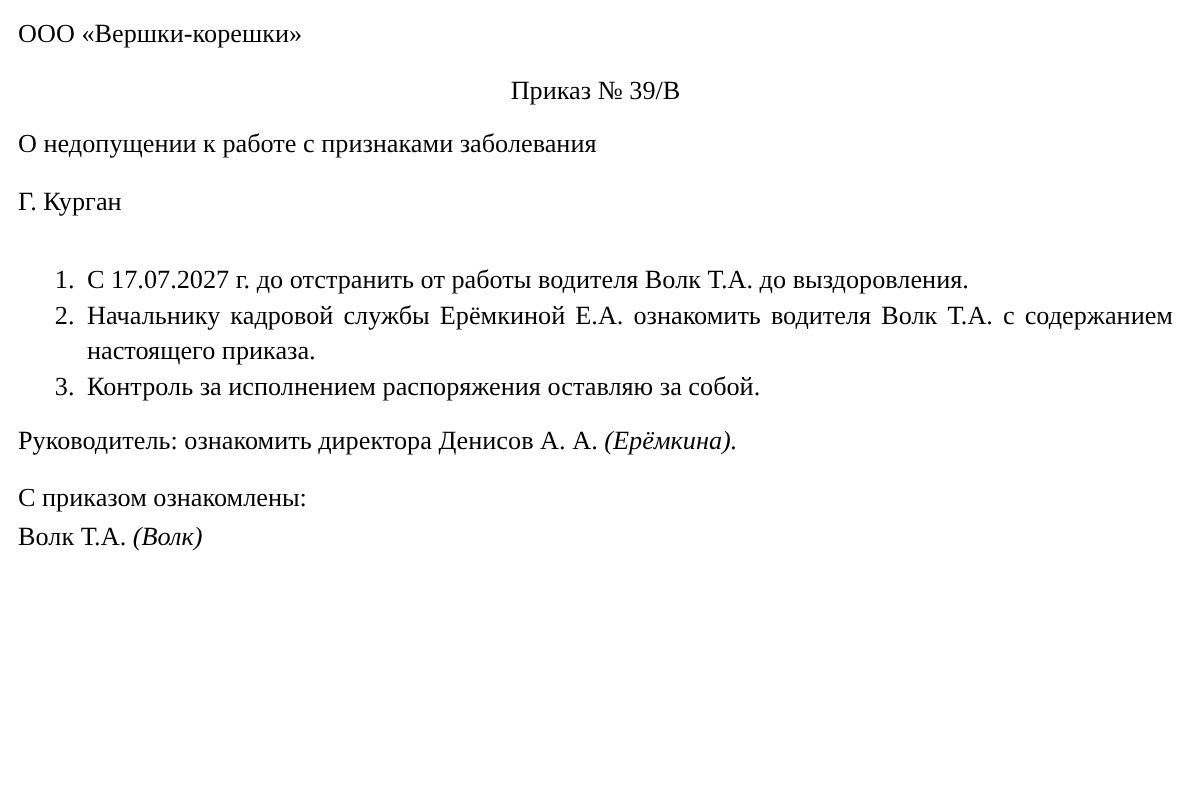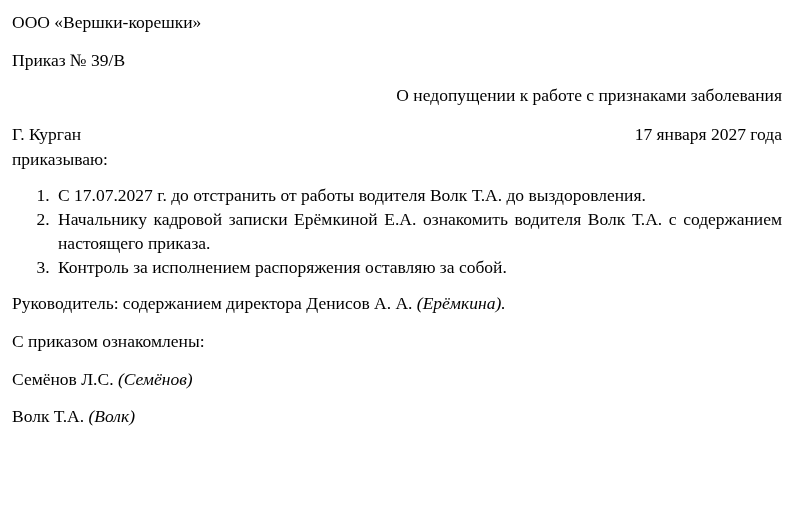--- a/index.html
+++ b/index.html
@@ -21,38 +21,39 @@
     padding: 10px 18px 16px 12px;
     position: relative;
   }
   .org-line {
     font-size: 17.5px;
     line-height: 1.25;
     margin-top: 2px;
     margin-bottom: 16px;
   }
   .doc-title {
-    text-align: left;
+    text-align: center;
     font-size: 17.5px;
     line-height: 1.25;
     margin-bottom: 13px;
   }
   .doc-subtitle {
-    text-align: right;
+    text-align: left;
     font-size: 17.5px;
     line-height: 1.25;
     margin-bottom: 17px;
   }
   .place-date {
     display: flex;
     justify-content: space-between;
     align-items: flex-start;
     font-size: 17.5px;
     line-height: 1.25;
-    margin-bottom: 3px;
+    margin-bottom: 29px;
+    flex-direction: column;
   }
   .body-par {
     font-size: 17.5px;
     line-height: 1.32;
     text-align: justify;
     margin-bottom: 16px;
   }
   .order-word {
     font-size: 17.5px;
     line-height: 1.25;
@@ -70,21 +71,21 @@
     text-align: justify;
   }
   .signer {
     font-size: 17.5px;
     line-height: 1.25;
     margin-bottom: 16px;
   }
   .ack-head {
     font-size: 17.5px;
     line-height: 1.25;
-    margin-bottom: 16px;
+    margin-bottom: 4px;
   }
   .ack-line {
     font-size: 17.5px;
     line-height: 1.25;
     margin-bottom: 16px;
   }
   .ital {
     font-style: italic;
   }
 </style>
@@ -94,40 +95,35 @@
 <div class="page">
 
   <div class="org-line">ООО «Вершки-корешки»</div>
 
   <div class="doc-title">Приказ № 39/В</div>
 
   <div class="doc-subtitle">О недопущении к работе с признаками заболевания</div>
 
   <div class="place-date">
     <span>Г. Курган</span>
-    <span>17 января 2027 года</span>
   </div>
 
 
-  <div class="order-word">приказываю:</div>
 
   <ol class="items">
     <li>С 17.07.2027 г. до отстранить от работы водителя Волк Т.А. до выздоровления.</li>
-    <li>Начальнику кадровой записки Ерёмкиной Е.А. ознакомить водителя Волк Т.А. с содержанием настоящего приказа.</li>
+    <li>Начальнику кадровой службы Ерёмкиной Е.А. ознакомить водителя Волк Т.А. с содержанием настоящего приказа.</li>
     <li>Контроль за исполнением распоряжения оставляю за собой.</li>
   </ol>
 
   <div class="signer">
-    <span>Руководитель: содержанием директора Денисов А. А. </span><span class="ital">(Ерёмкина).</span>
+    <span>Руководитель: ознакомить директора Денисов А. А. </span><span class="ital">(Ерёмкина).</span>
   </div>
 
   <div class="ack-head">С приказом ознакомлены:</div>
 
-  <div class="ack-line">
-    <span>Семёнов Л.С. </span><span class="ital">(Семёнов)</span>
-  </div>
 
 
   <div class="ack-line">
     <span>Волк Т.А. </span><span class="ital">(Волк)</span>
   </div>
 
 </div>
 
 </body></html>

